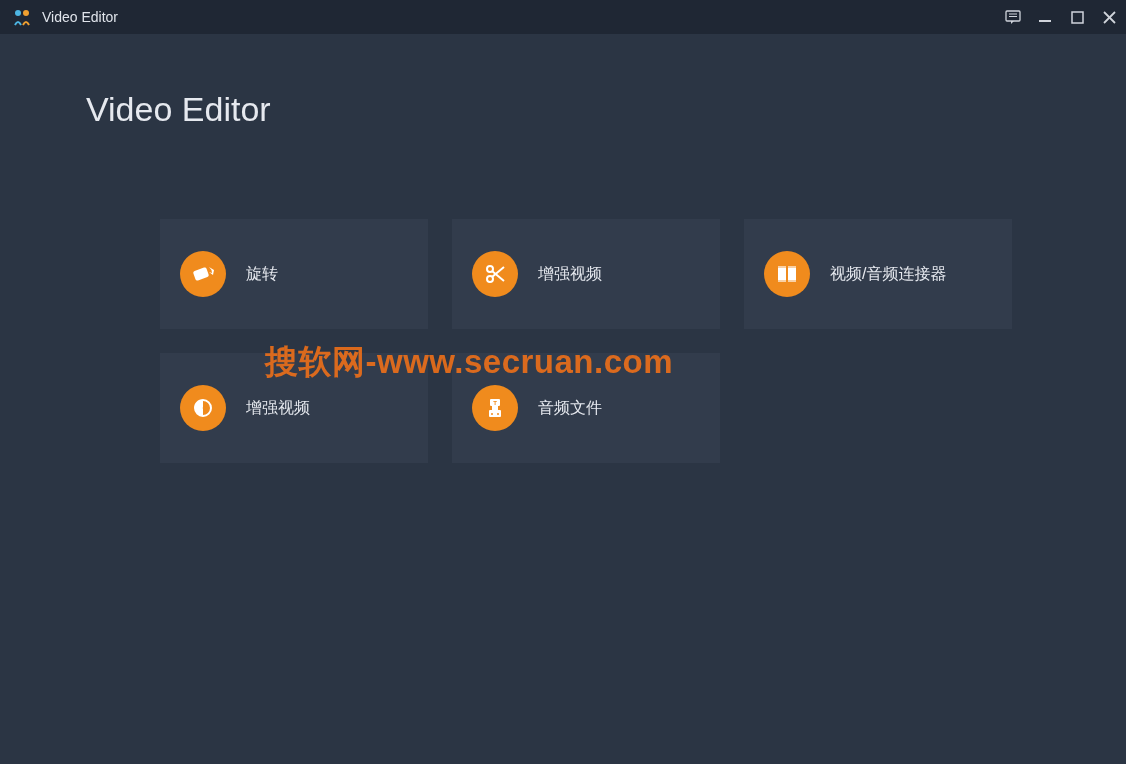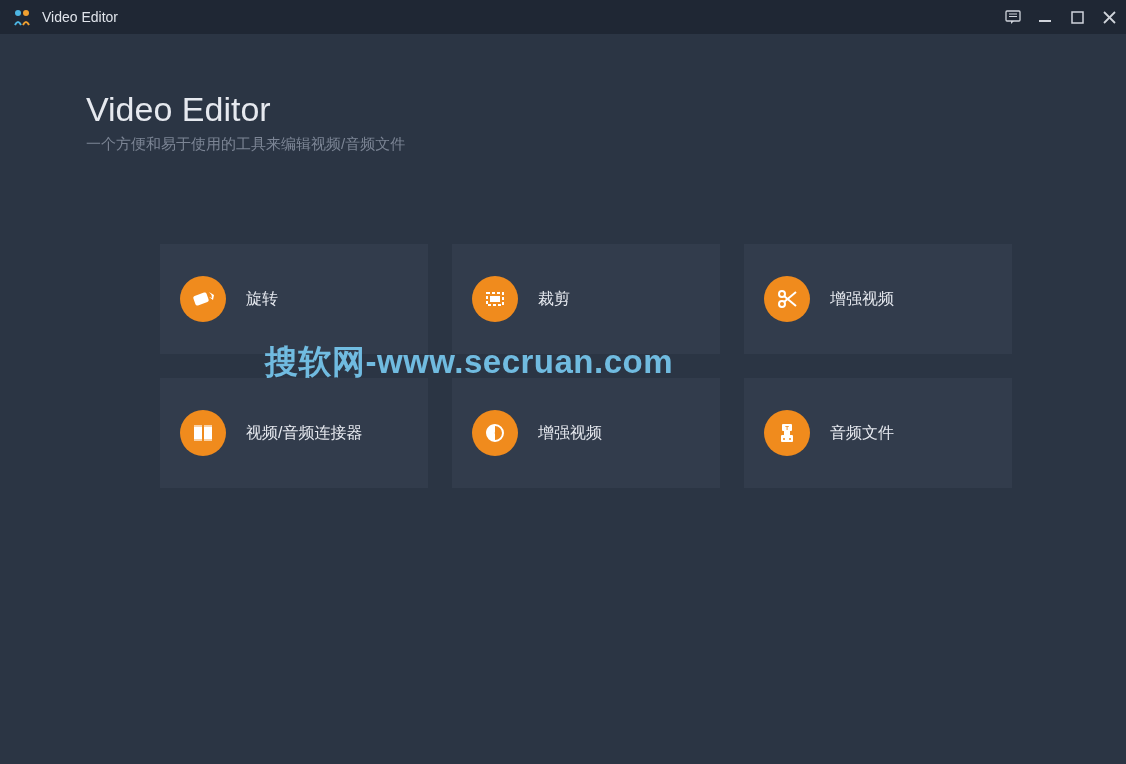--- a/index.html
+++ b/index.html
@@ -90,21 +90,21 @@
   font-size: 16px;
   color: #e6e9ef;
   line-height: 1.3;
 }
 .watermark {
   position: absolute;
   top: 340px;
   left: 265px;
   font-size: 33px;
   font-weight: 700;
-  color: #7dd3fc;
+  color: #f97316;
   opacity: 0.85;
   pointer-events: none;
   letter-spacing: 0.5px;
   font-family: "Microsoft YaHei", sans-serif;
 }
 </style>
 </head>
 <body>
 
 <div class="titlebar">
@@ -140,44 +140,34 @@
       <svg width="13" height="13" viewBox="0 0 13 13">
           <line x1="1" y1="1" x2="12" y2="12" stroke="#d0d4db" stroke-width="1.8"></line>
           <line x1="12" y1="1" x2="1" y2="12" stroke="#d0d4db" stroke-width="1.8"></line>
         </svg>
     </div>
   </div>
 </div>
 
 <div class="header">
   <div class="h-title">Video Editor</div>
-  <div class="h-sub">一个方便和易于使用的工具来编辑视频/音频文件</div>
 </div>
 
 <div class="grid">
 
   <div class="tool">
     <div class="icon-wrap">
       <svg width="24" height="24" viewBox="0 0 24 24">
           <rect x="3" y="7" width="14" height="10" rx="2" transform="rotate(-20 10 12)" fill="#fff"></rect>
           <path d="M18 5 A8 8 0 0 1 21 11 L18 10 L22 13 L23 8 Z" fill="#fff"></path>
         </svg>
     </div>
     <div class="label">旋转</div>
   </div>
 
-  <div class="tool">
-    <div class="icon-wrap">
-      <svg width="24" height="24" viewBox="0 0 24 24">
-          <rect x="4" y="6" width="16" height="12" fill="none" stroke="#fff" stroke-width="2" stroke-dasharray="3 2"></rect>
-          <rect x="7" y="9" width="10" height="6" fill="#fff"></rect>
-        </svg>
-    </div>
-    <div class="label">裁剪</div>
-  </div>
 
 
   <div class="tool">
     <div class="icon-wrap">
       <svg width="24" height="24" viewBox="0 0 24 24">
           <circle cx="7" cy="7" r="3" fill="none" stroke="#fff" stroke-width="2"></circle>
           <circle cx="7" cy="17" r="3" fill="none" stroke="#fff" stroke-width="2"></circle>
           <line x1="9" y1="9" x2="21" y2="19" stroke="#fff" stroke-width="2"></line>
           <line x1="9" y1="15" x2="21" y2="5" stroke="#fff" stroke-width="2"></line>
         </svg>

